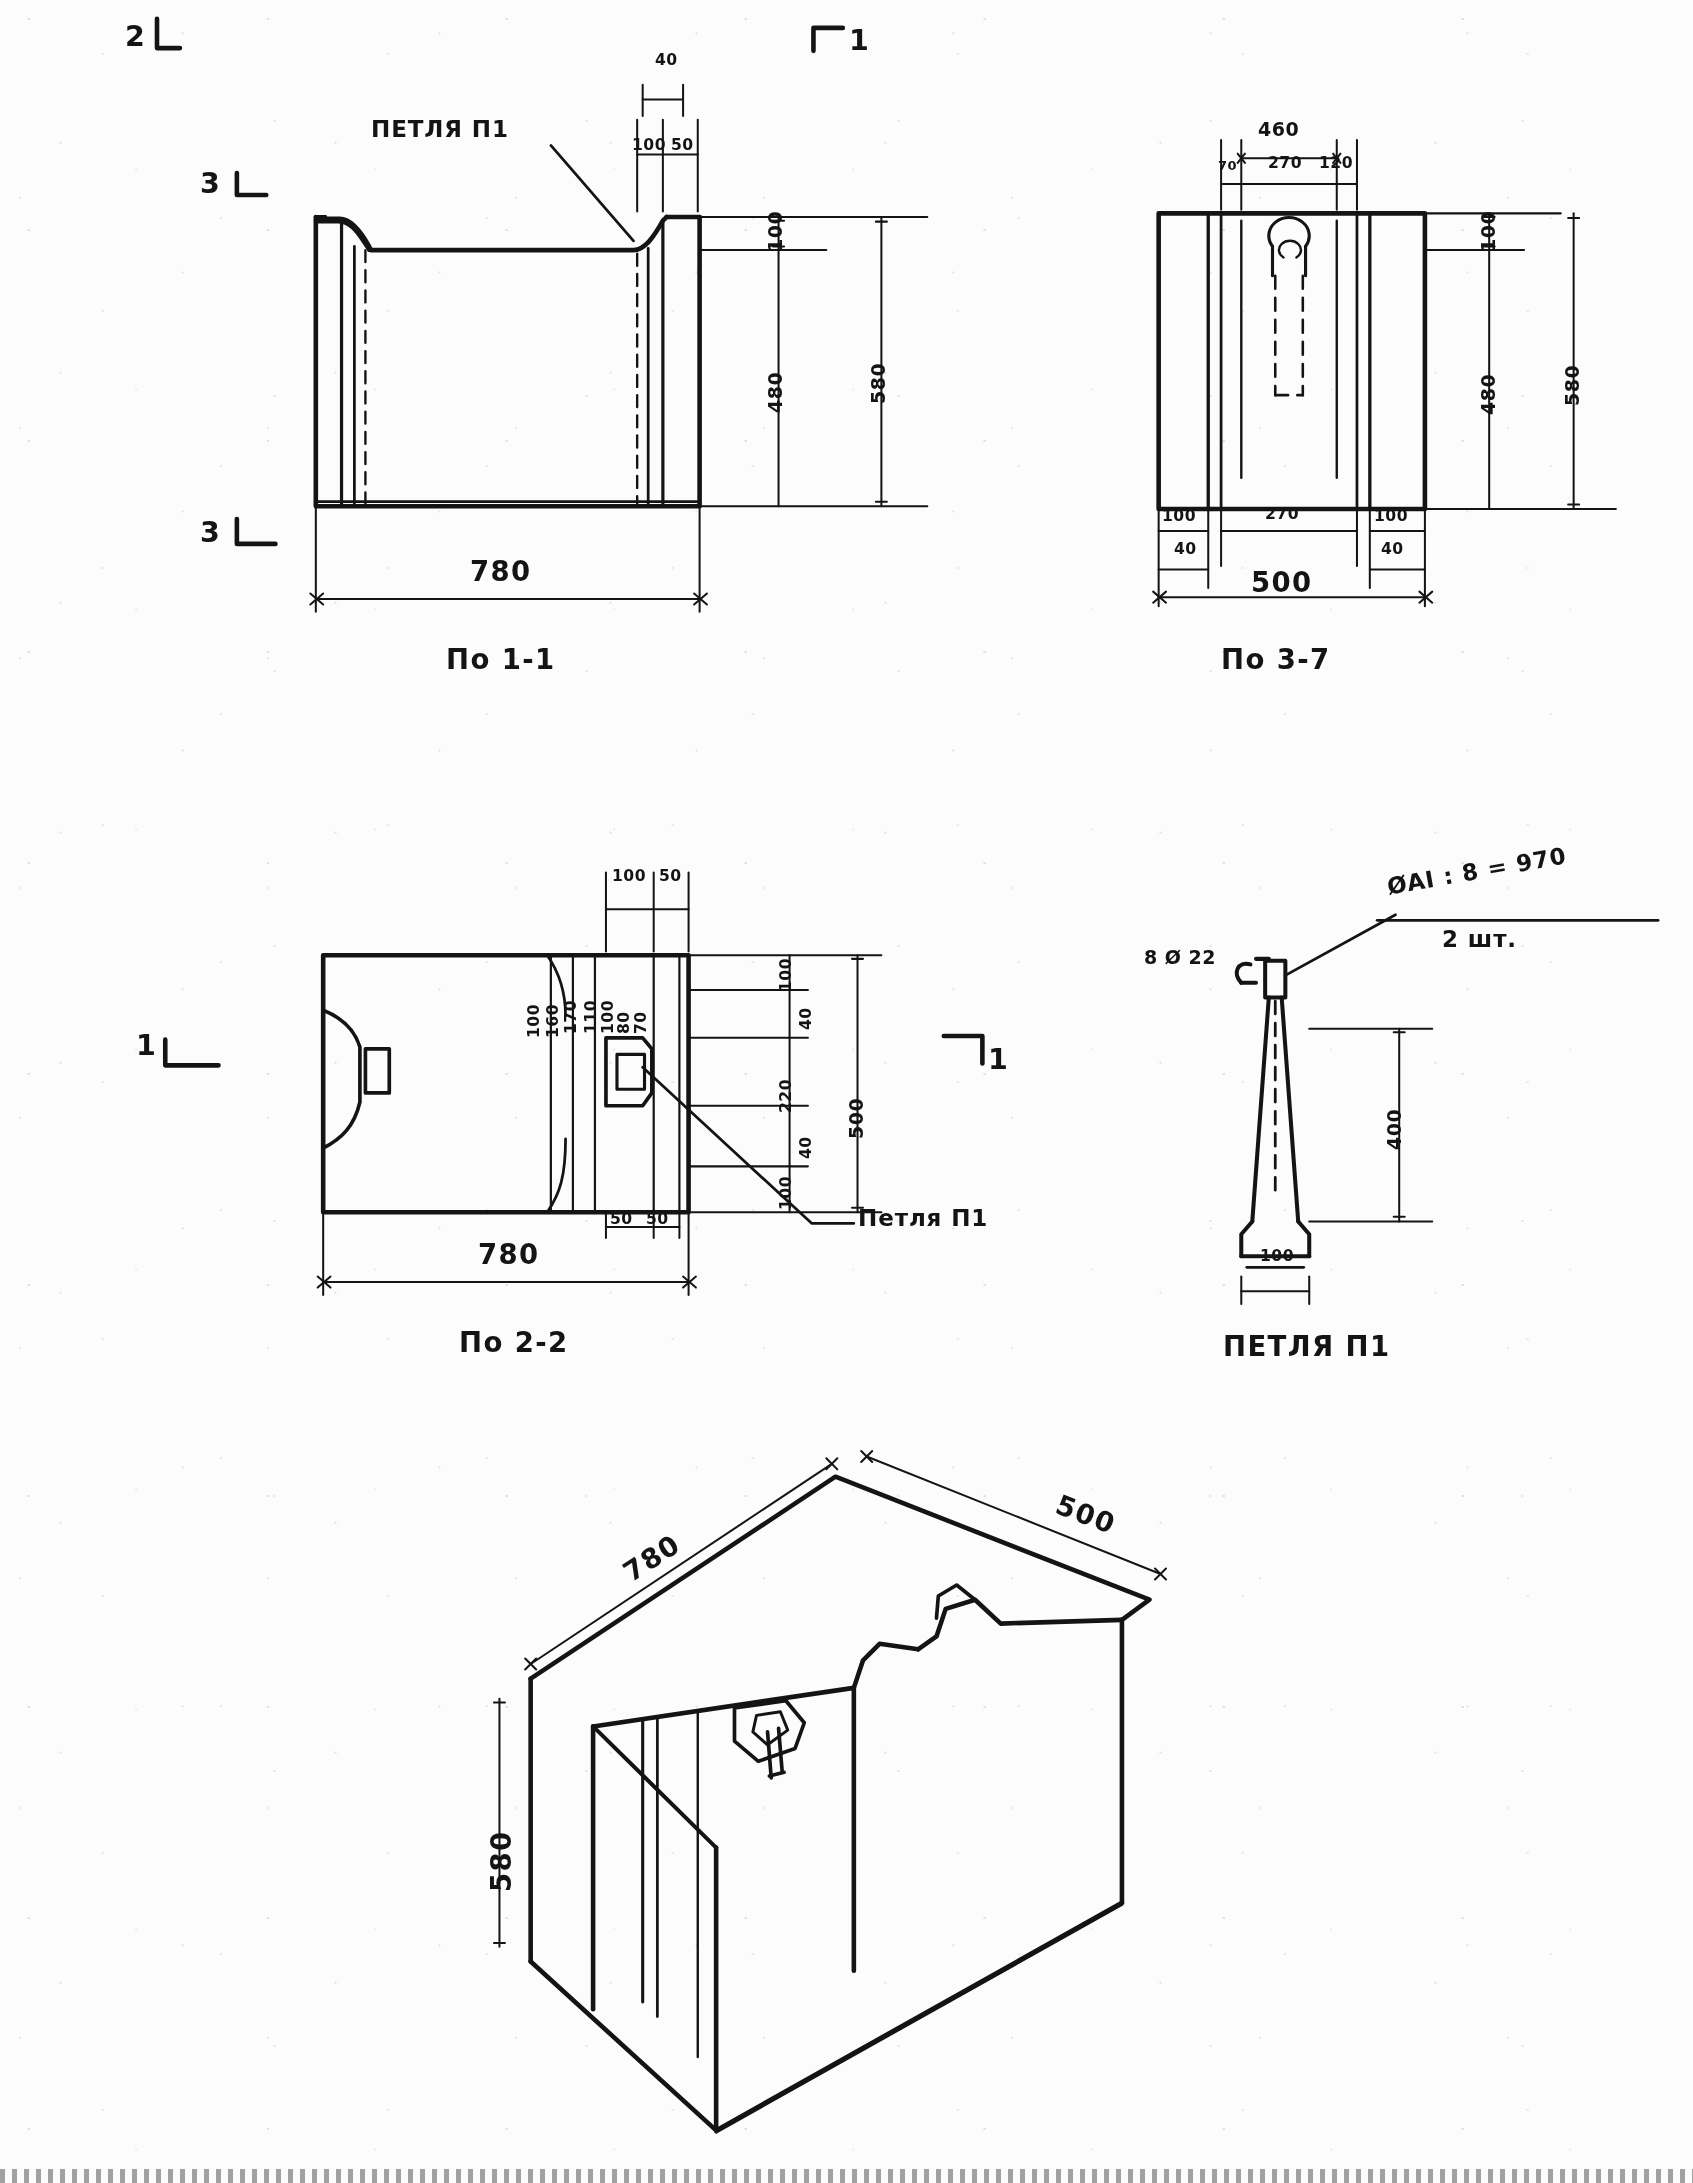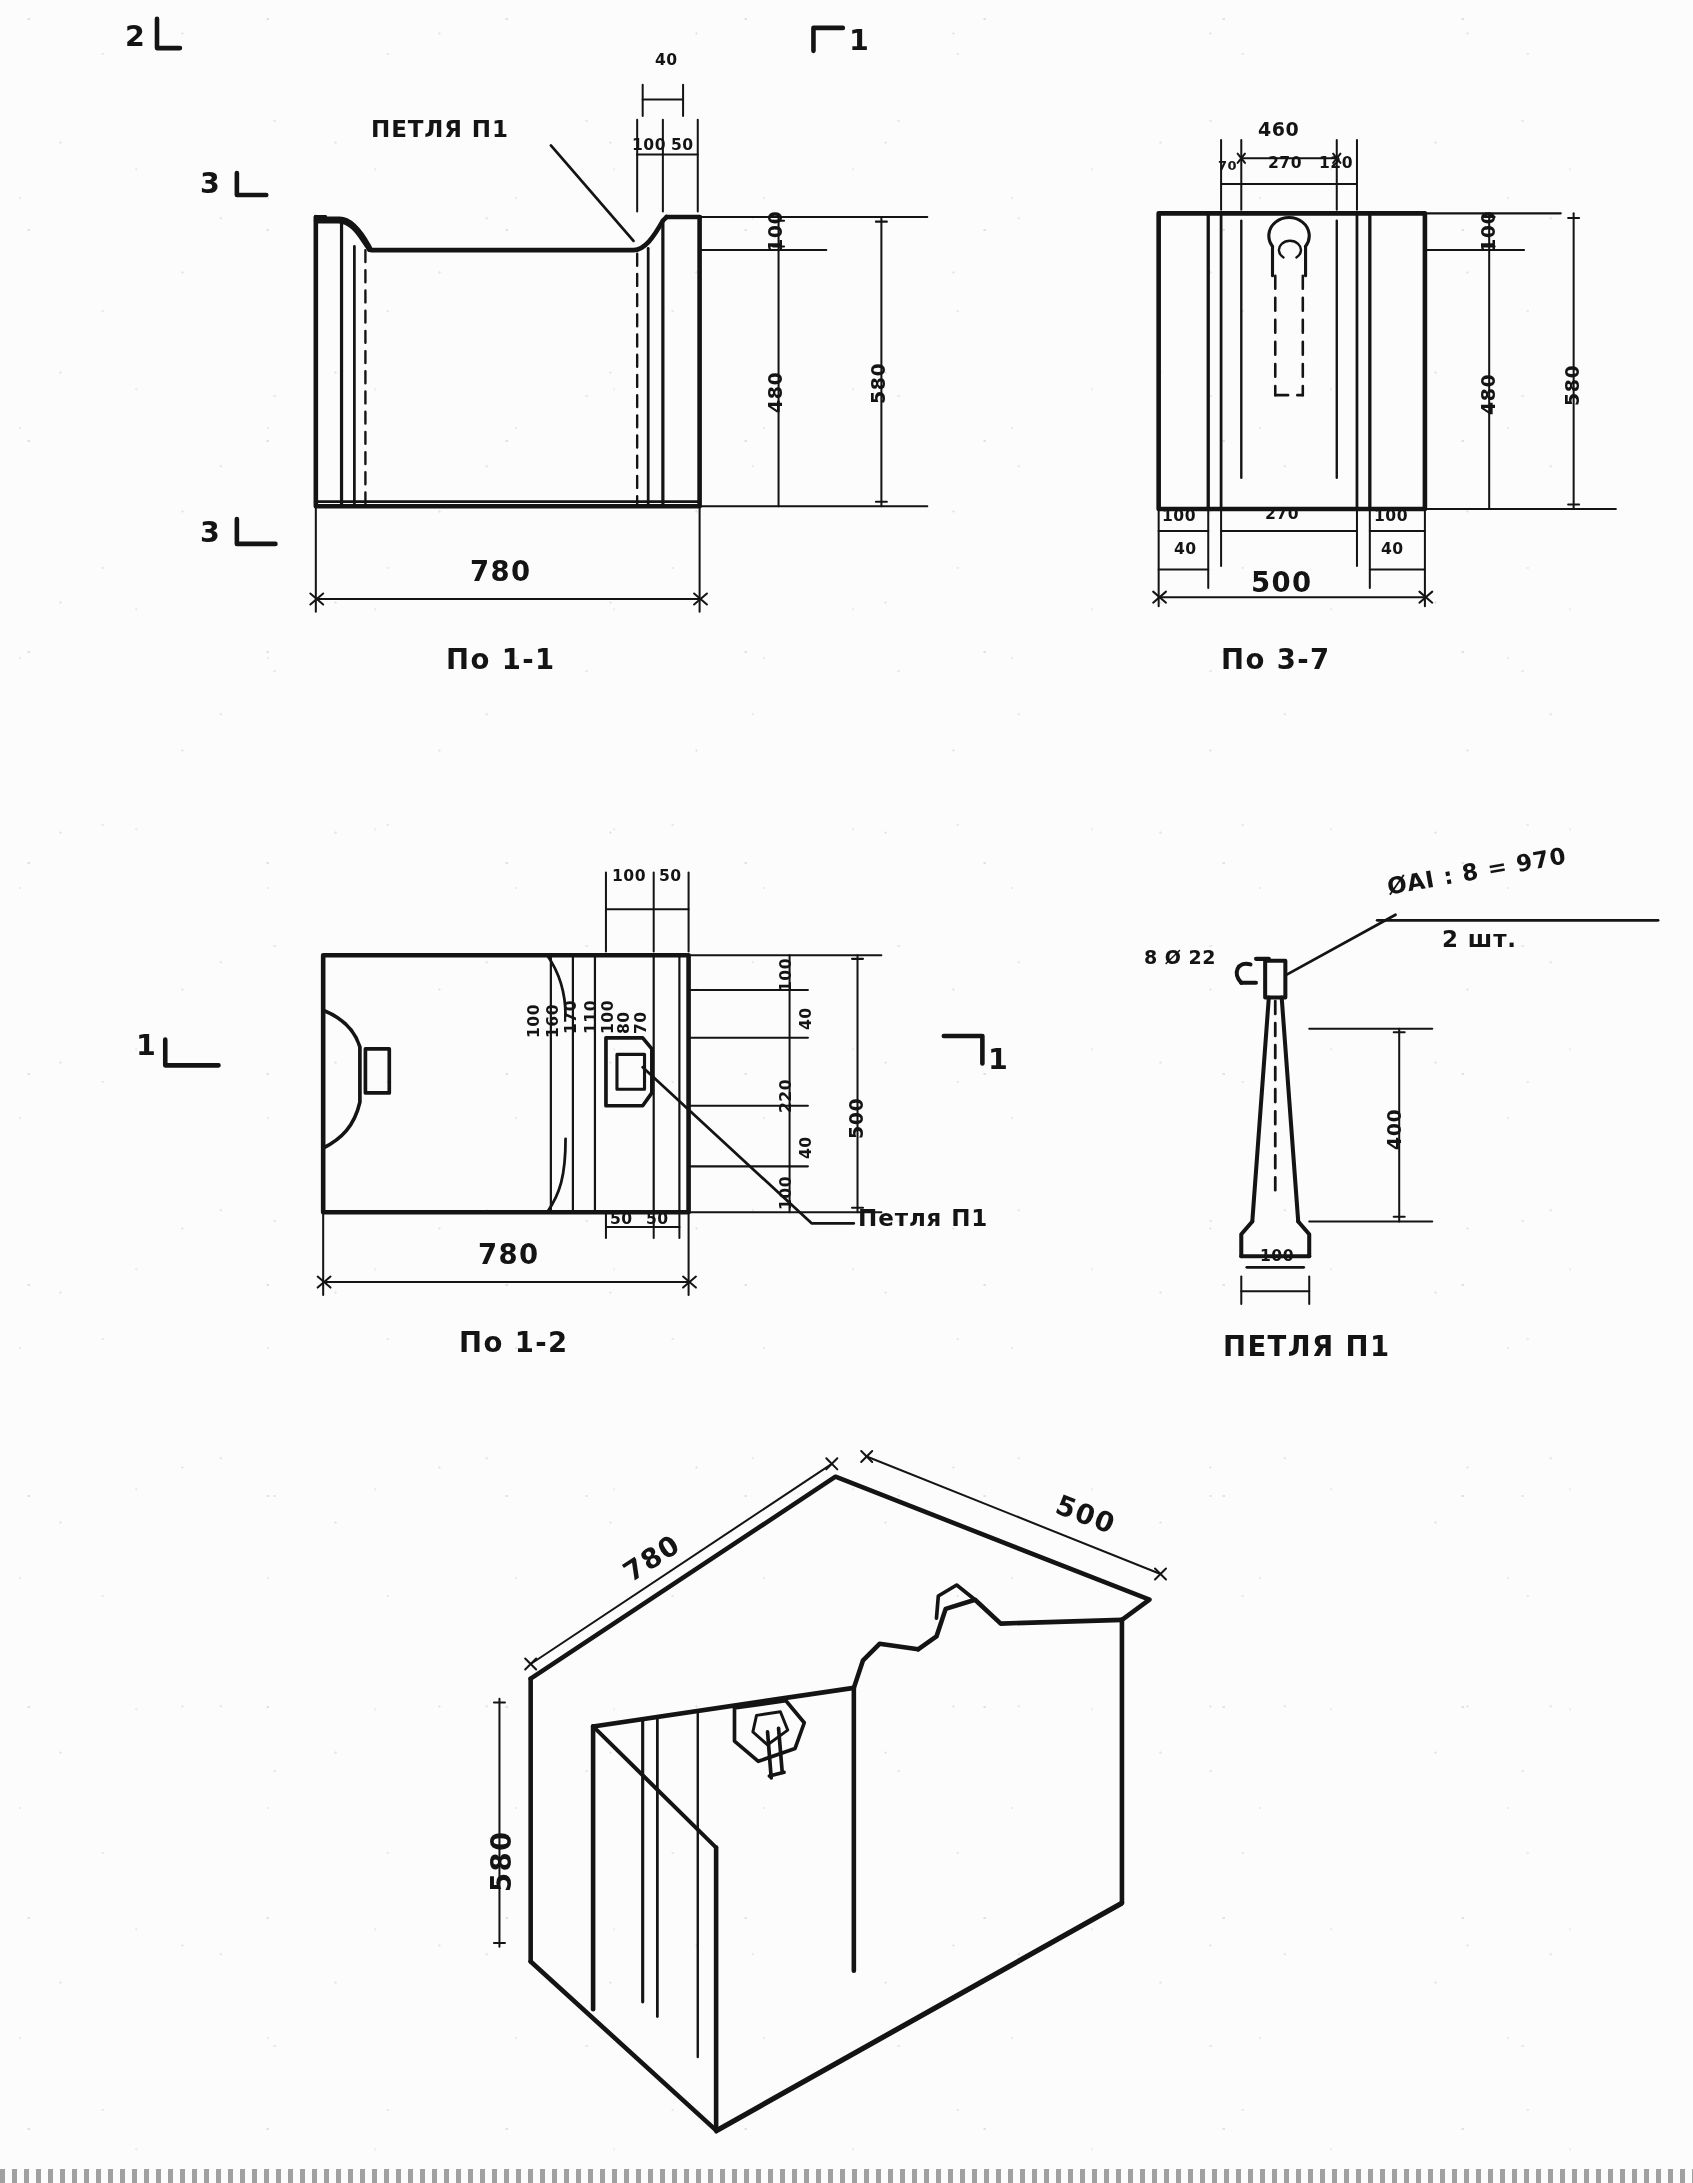--- a/index.html
+++ b/index.html
@@ -433,21 +433,21 @@
   <div class="lbl dim-s rot90" style="left:777px; top:1210px;">100</div>
   <div class="lbl dim rot90" style="left:845px; top:1139px;">500</div>
 
   <div class="lbl dim-s" style="left:610px; top:1210px;">50</div>
   <div class="lbl dim-s" style="left:646px; top:1210px;">50</div>
 
   <div class="lbl cap" style="left:478px; top:1238px;">780</div>
 
   <div class="lbl note" style="left:858px; top:1205px;">Петля П1</div>
 
-  <div class="lbl cap" style="left:459px; top:1326px;">По 1-2</div>
+  <div class="lbl cap" style="left:459px; top:1326px;">По 2-2</div>
 
   <div class="lbl dim" style="left:1144px; top:946px;text-align:right;">8 Ø 22</div>
   <div class="lbl note" style="left:1385px; top:874px; transform: rotate(-10deg); transform-origin: left top;">ØAI : 8 = 970</div>
   <div class="lbl note" style="left:1442px; top:926px;text-align:center;">2 шт.</div>
   <div class="lbl dim rot90" style="left:1383px; top:1150px;">400</div>
   <div class="lbl dim-s" style="left:1260px; top:1247px;">100</div>
   <div class="lbl cap" style="left:1223px; top:1330px;">ПЕТЛЯ П1</div>
 
   <div class="lbl cap" style="left:617px; top:1561px; transform: rotate(-33deg); transform-origin: left top;">780</div>
   <div class="lbl cap" style="left:1063px; top:1488px; transform: rotate(21deg); transform-origin: left top;">500</div>

